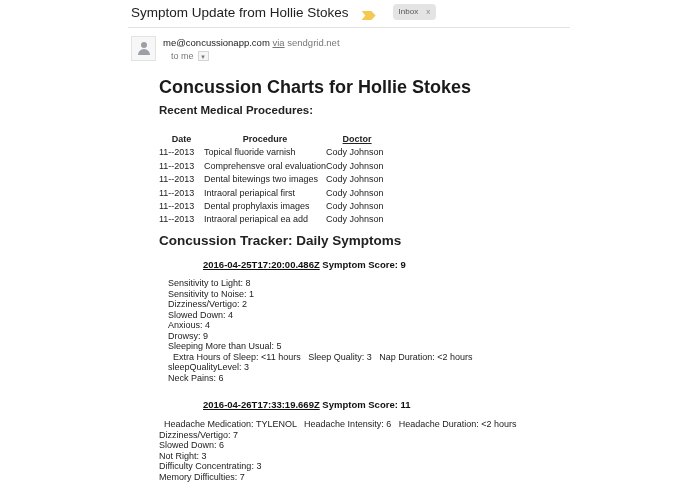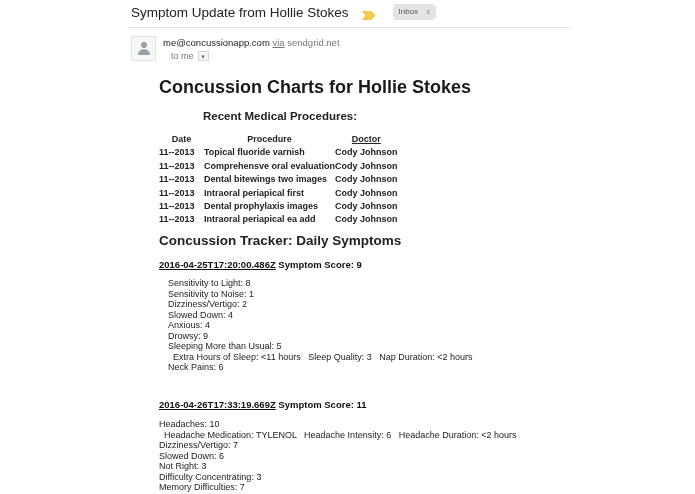--- a/index.html
+++ b/index.html
@@ -43,32 +43,32 @@
   .via-word { text-decoration:underline; }
   .to-row { position:absolute; left:163px; top:51px; font-size:9px; color:#777; display:flex; align-items:center; gap:4px;margin-left:8px; }
   .dd-box {
     width:11px; height:10px; border:1px solid #d4d4d4; background:#f5f5f5;
     font-size:7px; color:#777; display:flex; align-items:center; justify-content:center;
     box-sizing:border-box; line-height:1;
   }
 
   
   .h1 { position:absolute; left:159px; top:77px; font-size:18px; font-weight:bold; color:#1a1a1a; white-space:nowrap; }
-  .h2a { position:absolute; left:159px; top:110px; font-size:11.5px; font-weight:bold; white-space:nowrap;margin-left:44px; }
+  .h2a { position:absolute; left:159px; top:104px; font-size:11.5px; font-weight:bold; white-space:nowrap; }
   .h2b { position:absolute; left:159px; top:233px; font-size:13.5px; font-weight:bold; white-space:nowrap; }
 
   table.proc { position:absolute; left:159px; top:133px; border-collapse:collapse; font-size:9px; color:#222; }
   table.proc th { font-weight:bold; text-align:center; padding:0; line-height:13.4px; }
-  table.proc td { padding:0; line-height:13.4px; white-space:nowrap;font-weight:bold; }
+  table.proc td { padding:0; line-height:13.4px; white-space:nowrap; }
   table.proc .c-date { width:45px; }
   table.proc .c-proc { width:109px; }
   table.proc .c-doc  { width:62px;text-decoration:underline; }
 
   .entry-heading { position:absolute; left:159px; font-size:9.5px; font-weight:bold; color:#111; white-space:nowrap; }
-  .entry-heading .timestamp { text-decoration:underline; }
+  .entry-heading .timestamp { text-decoration:underline;margin-left:44px; }
   .entry1-heading { top:259px; }
   .entry2-heading { top:399px; }
 
   .sym-lines { position:absolute; left:159px; font-size:9px; line-height:10.55px; color:#222; }
   .sym-lines .sym-line { white-space:pre-wrap; }
   .entry1-lines { top:278px;margin-left:9px; }
   .entry2-lines { top:419px; }
 </style>
 </head>
 <body>
@@ -152,28 +152,28 @@
 </div>
 <div class="sym-lines entry1-lines">
   <div class="sym-line">Sensitivity to Light: 8</div>
   <div class="sym-line">Sensitivity to Noise: 1</div>
   <div class="sym-line">Dizziness/Vertigo: 2</div>
   <div class="sym-line">Slowed Down: 4</div>
   <div class="sym-line">Anxious: 4</div>
   <div class="sym-line">Drowsy: 9</div>
   <div class="sym-line">Sleeping More than Usual: 5</div>
   <div class="sym-line">  Extra Hours of Sleep: &lt;11 hours   Sleep Quality: 3   Nap Duration: &lt;2 hours</div>
+  <div class="sym-line">sleepQualityLevel: 3</div>
   <div class="sym-line">Neck Pains: 6</div>
 </div>
 
 <div class="entry-heading entry2-heading">
   <span class="timestamp">2016-04-26T17:33:19.669Z</span>
   <span>Symptom Score: 11</span>
 </div>
 <div class="sym-lines entry2-lines">
-  <div class="sym-line">Headaches: 10</div>
   <div class="sym-line">  Headache Medication: TYLENOL   Headache Intensity: 6   Headache Duration: &lt;2 hours</div>
   <div class="sym-line">Dizziness/Vertigo: 7</div>
   <div class="sym-line">Slowed Down: 6</div>
   <div class="sym-line">Not Right: 3</div>
   <div class="sym-line">Difficulty Concentrating: 3</div>
   <div class="sym-line">Memory Difficulties: 7</div>
 </div>
 
 </body></html>

